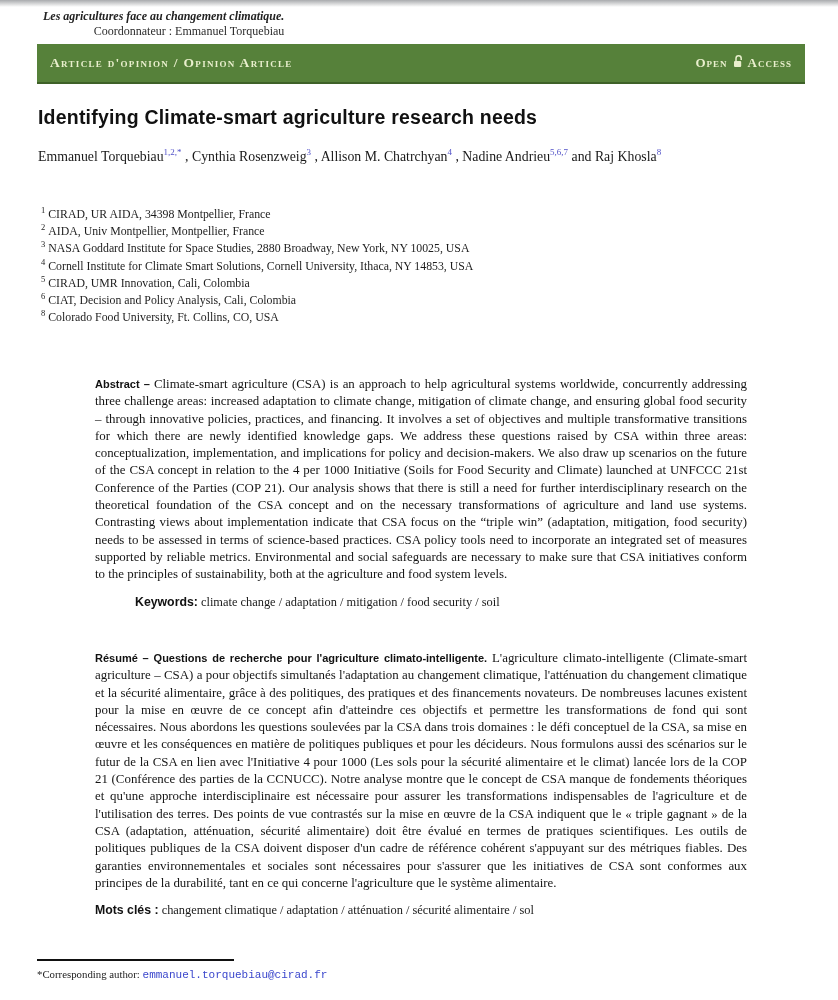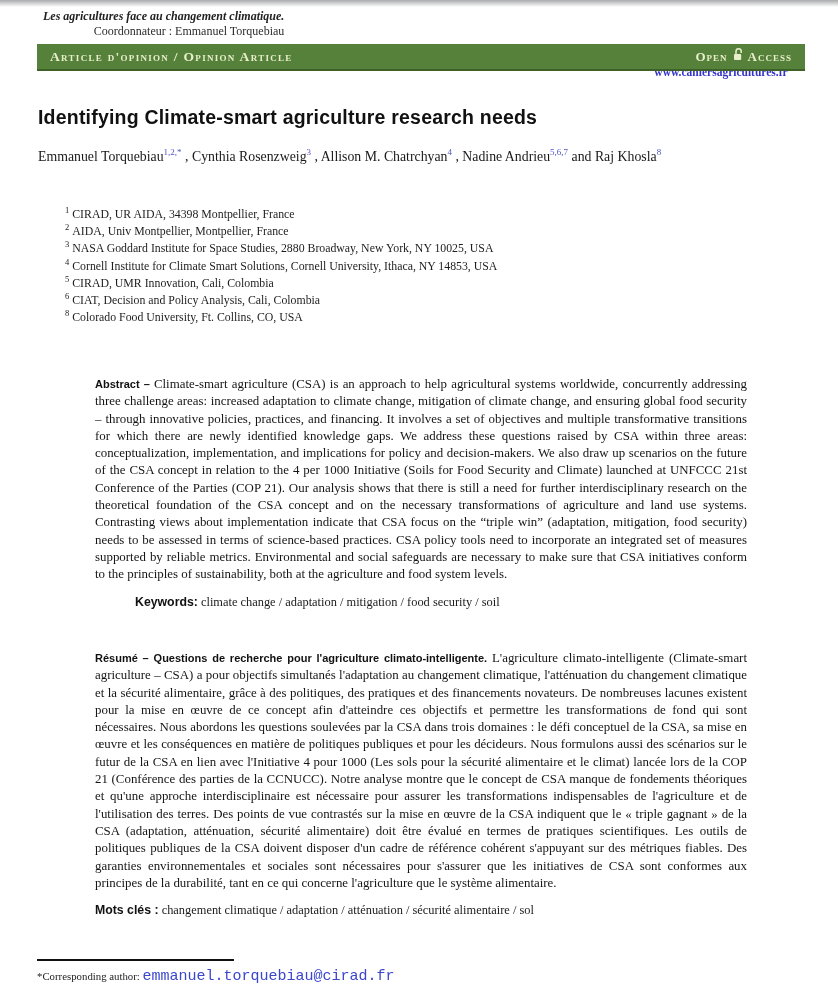--- a/index.html
+++ b/index.html
@@ -18,21 +18,21 @@
   }
   
   .header-left{position:absolute;left:43px;top:9px;line-height:15px;text-align:right;}
   .series-title{font-size:12px;font-weight:bold;font-style:italic;color:#222;}
   .coordinator{font-size:12px;color:#2b2b2b;}
   .header-right{position:absolute;left:628px;top:6px;width:186px;text-align:center;line-height:15px;}
   .avail{font-size:15px;font-weight:700;color:#33363a;margin-top:44px;}
   .journal-link{font-size:11.5px;font-weight:bold;color:var(--link);cursor:pointer;}
   
   .banner{
-    position:absolute;left:37px;top:44px;width:768px;height:27px;
+    position:absolute;left:37px;top:44px;width:768px;height:40px;
     display:flex;align-items:center;justify-content:space-between;
     padding:0 13px;box-sizing:border-box;
     border-bottom:2px solid #3e6128;
   }
   .banner .arttype{
     font-variant:small-caps;font-size:13.5px;letter-spacing:1.3px;font-weight:600;
   }
   .banner .oa{
     font-variant:small-caps;font-size:13px;letter-spacing:1px;font-weight:600;
     display:flex;align-items:center;gap:4px;
@@ -44,35 +44,35 @@
     font-family:"Liberation Sans", sans-serif;
     font-size:19.5px;font-weight:bold;color:#111;letter-spacing:.2px;
   }
   .authors{
     position:absolute;left:38px;top:147px;width:716px;
     font-size:13.8px;line-height:20px;color:#191919;
   }
   .authors sup{font-size:9px;color:var(--sup);line-height:0;}
   
   .affiliations{position:absolute;left:41px;top:206px;width:740px;}
-  .affil{font-size:11.8px;line-height:17.2px;color:#1d1d1d;margin-left:24px;}
+  .affil{font-size:11.8px;line-height:17.2px;color:#1d1d1d;}
   .affil sup{font-size:8.5px;margin-right:3px;color:#222;line-height:0;}
   
   .abstract-block{position:absolute;left:95px;top:376px;width:652px;}
   .resume-block{position:absolute;left:95px;top:650px;width:652px;}
   .just{
     font-size:12.9px;line-height:17.3px;text-align:justify;color:#151515;
   }
   .bold-sans{font-family:"Liberation Sans", sans-serif;font-weight:bold;font-size:11px;color:#111;}
   .kw-line{margin-top:11px;font-size:12.4px;color:#1a1a1a;}
   .kw-line .bold-sans{font-size:12.3px;}
   
   .foot-rule{position:absolute;left:37px;top:959px;width:197px;height:2px;background:#111;}
   .footnote{position:absolute;left:37px;top:968px;font-size:10.8px;color:#222;}
-  .email{font-family:"Liberation Mono", monospace;font-size:15px;color:var(--email);cursor:pointer;}
+  .email{font-family:"Liberation Mono", monospace;font-size:11px;color:var(--email);cursor:pointer;}
 </style>
 </head>
 <body>
 
 <div class="page">
 
   <div class="top-shade"></div>
 
   <div class="header-left">
     <div class="series-title">Les agricultures face au changement climatique.</div>

